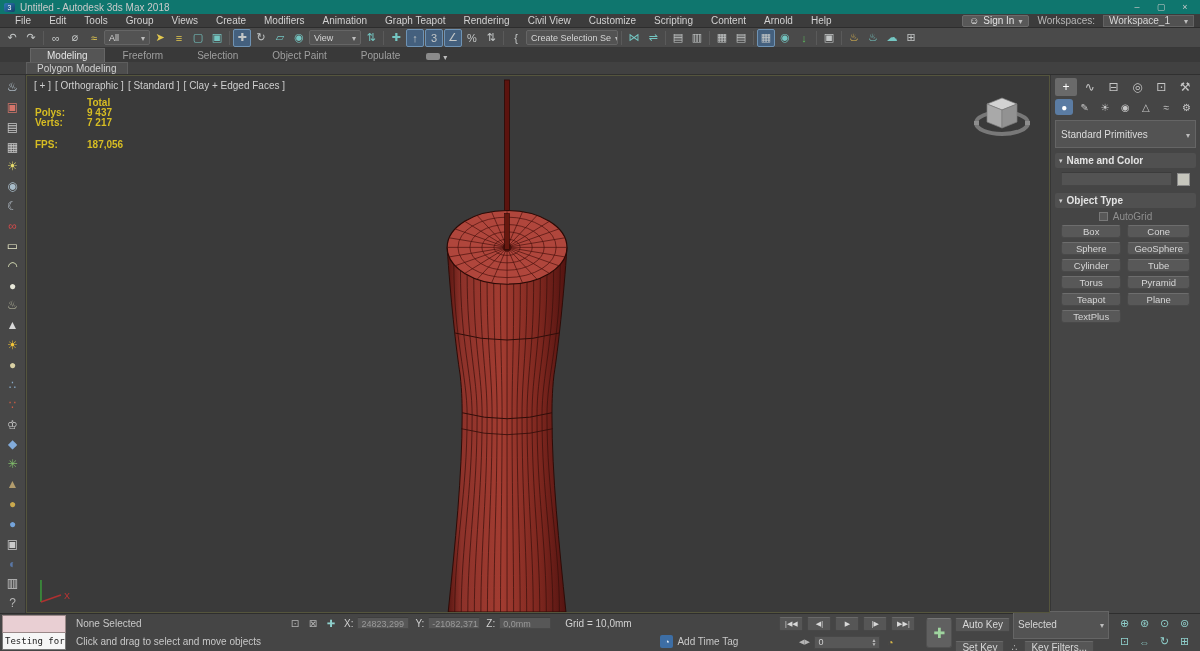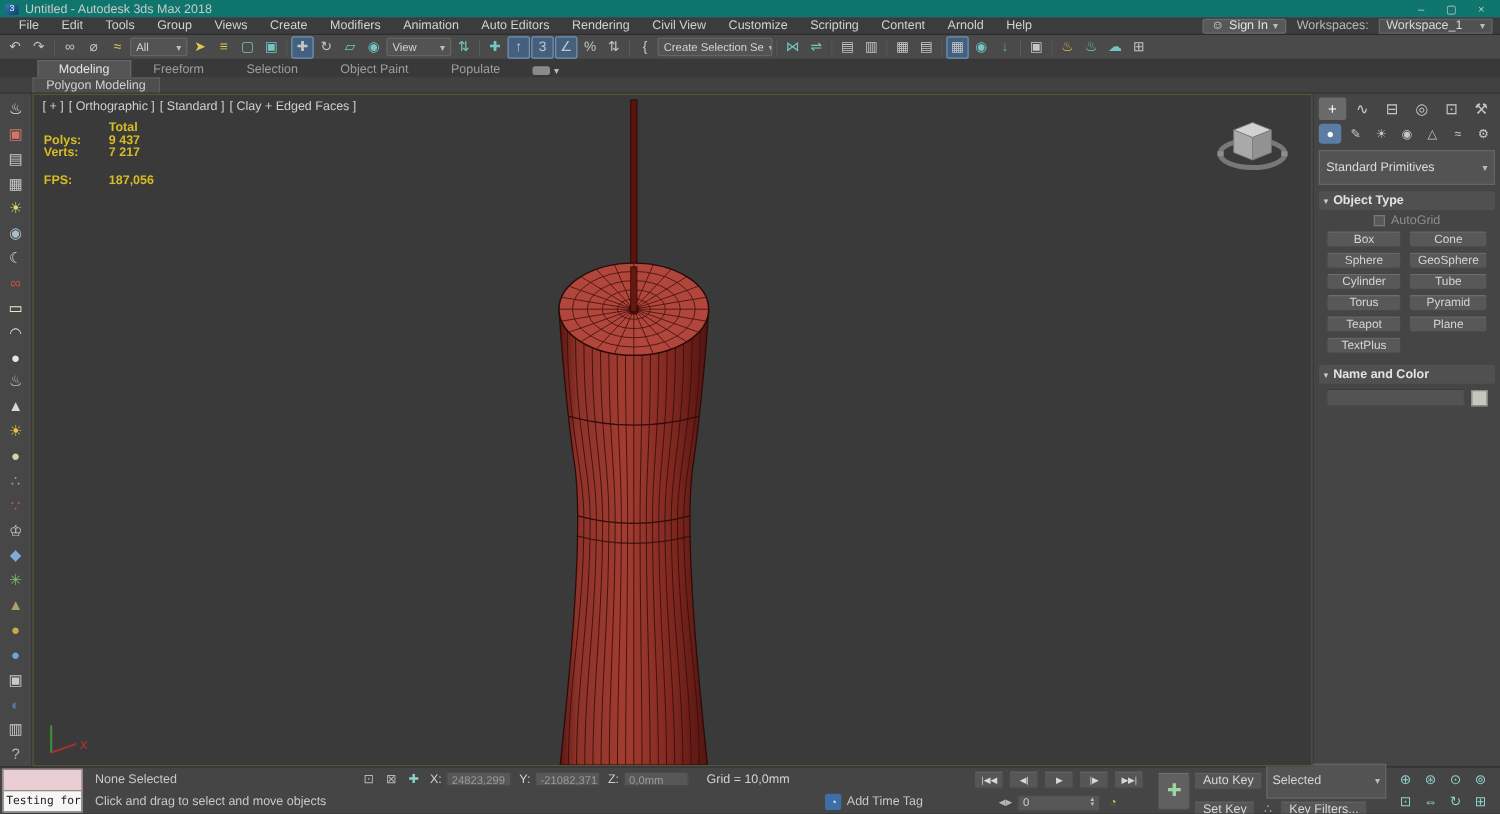--- a/index.html
+++ b/index.html
@@ -116,21 +116,21 @@
   <div class="menubar">
     <span id="menu-items" style="display:flex;">
         <span class="menu-item">File</span>
         <span class="menu-item">Edit</span>
         <span class="menu-item">Tools</span>
         <span class="menu-item">Group</span>
         <span class="menu-item">Views</span>
         <span class="menu-item">Create</span>
         <span class="menu-item">Modifiers</span>
         <span class="menu-item">Animation</span>
-        <span class="menu-item">Auto Editors</span>
+        <span class="menu-item">Graph Teapot</span>
         <span class="menu-item">Rendering</span>
         <span class="menu-item">Civil View</span>
         <span class="menu-item">Customize</span>
         <span class="menu-item">Scripting</span>
         <span class="menu-item">Content</span>
         <span class="menu-item">Arnold</span>
         <span class="menu-item">Help</span>
       </span>
     <span class="tb-right">
       <span class="signin">
@@ -543,46 +543,46 @@
           </span>
           <span class="cp-subtab">
             <span>⚙</span>
           </span>
         </div>
       <div class="cp-dd">
         <span>Standard Primitives</span>
         <span class="caret"></span>
       </div>
       <div class="rollout">
+        <div class="rollout-h">Name and Color</div>
+        <div class="nc-row">
+          <span class="nc-field"></span>
+          <span class="nc-swatch"></span>
+        </div>
+      </div>
+      <div class="rollout">
         <div class="rollout-h">Object Type</div>
         <div class="autogrid-row">
           <span class="chk"></span>
           <span>AutoGrid</span>
         </div>
         <div class="obj-grid" id="obj-grid">
             <button class="cp-btn">Box</button>
             <button class="cp-btn">Cone</button>
             <button class="cp-btn">Sphere</button>
             <button class="cp-btn">GeoSphere</button>
             <button class="cp-btn">Cylinder</button>
             <button class="cp-btn">Tube</button>
             <button class="cp-btn">Torus</button>
             <button class="cp-btn">Pyramid</button>
             <button class="cp-btn">Teapot</button>
             <button class="cp-btn">Plane</button>
             <button class="cp-btn">TextPlus</button>
           </div>
       </div>
-      <div class="rollout">
-        <div class="rollout-h">Name and Color</div>
-        <div class="nc-row">
-          <span class="nc-field"></span>
-          <span class="nc-swatch"></span>
-        </div>
-      </div>
     </div>
   </div>
 
   <div class="sb">
     <div class="sb-listener">
       <div class="listener-top"></div>
       <div class="listener-bottom">Testing for i</div>
     </div>
     <div class="sb-status">
       <span>None Selected</span>

